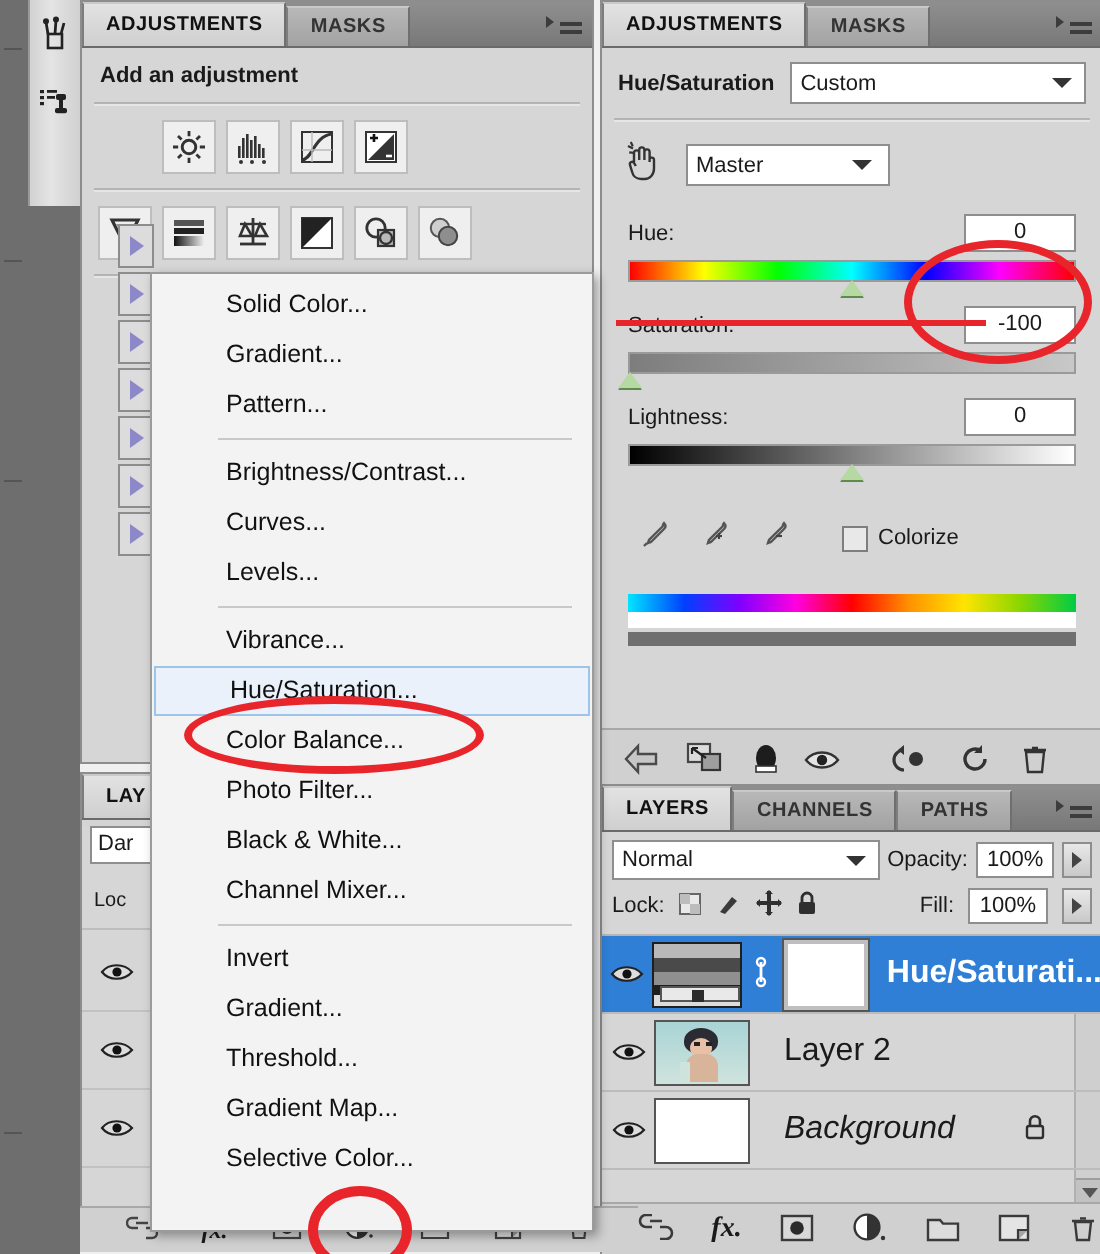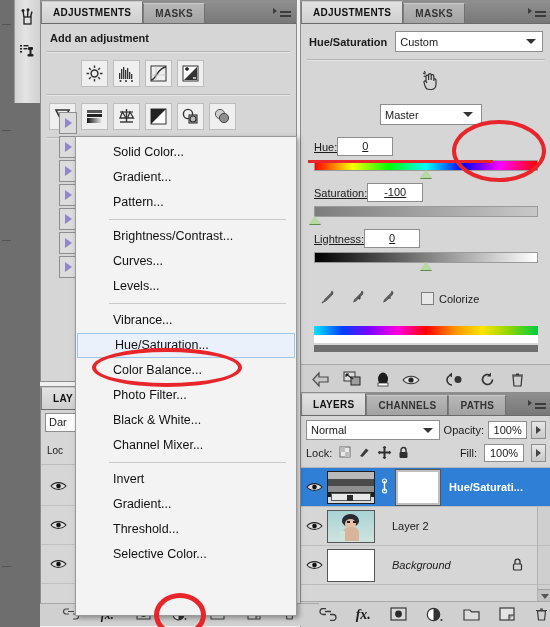--- a/index.html
+++ b/index.html
@@ -60,28 +60,28 @@
 
   
   #adj-right{left:300px;top:0;width:250px;height:392px;}
   #adj-right .body{background:#d6d6d6;height:369px;position:relative;}
   .hs-title-row{display:flex;align-items:center;padding:7px 8px 0 8px;gap:8px;}
   .hs-title{font-size:11px;font-weight:bold;}
   .select{flex:1;height:19px;background:#fff;border:1px solid #8e8e8e;
     display:flex;align-items:center;padding:0 4px;font-size:11px;position:relative;}
   .select .caret{position:absolute;right:6px;top:7px;width:0;height:0;
     border-left:5px solid transparent;border-right:5px solid transparent;border-top:5px solid #333;}
-  .master-row{display:flex;align-items:center;gap:10px;padding:9px 0 0 10px;flex-direction:column;}
+  .master-row{display:flex;align-items:center;gap:10px;padding:9px 0 0 10px;}
   .sel-small{width:92px;height:19px;background:#fff;border:1px solid #8e8e8e;
     display:flex;align-items:center;padding:0 4px;font-size:11px;position:relative;}
   .sel-small .caret{position:absolute;right:8px;top:7px;width:0;height:0;
     border-left:5px solid transparent;border-right:5px solid transparent;border-top:5px solid #333;}
 
   .slider-block{padding:8px 13px 0 13px;}
-  .slider-top{display:flex;justify-content:flex-start;align-items:center;text-decoration:underline;}
+  .slider-top{display:flex;justify-content:space-between;align-items:center;}
   .slider-label{font-size:11px;}
   .numbox{width:54px;height:17px;background:#fff;border:1px solid #8e8e8e;
     text-align:center;line-height:17px;font-size:11px;}
   .track{height:9px;margin-top:4px;position:relative;border:1px solid #9a9a9a;}
   .thumb{position:absolute;top:9px;width:0;height:0;
     border-left:6px solid transparent;border-right:6px solid transparent;
     border-bottom:8px solid #b6d9a3;filter:drop-shadow(0 1px 0 #5f8a4e);}
   .track-hue{background:linear-gradient(to right,#fe0000,#ffff00,#00ff00,#00ffff,#0000ff,#ff00ff,#fe0000);}
   .track-sat{background:linear-gradient(to right,#7d7d7d,#c8c8c8);}
   .track-lit{background:linear-gradient(to right,#000,#fff);}
@@ -127,21 +127,21 @@
     font-size:11px;line-height:16px;text-align:center;}
   .stepper{width:13px;height:16px;background:linear-gradient(to bottom,#e8e8e8,#c9c9c9);
     border:1px solid #8e8e8e;display:flex;align-items:center;justify-content:center;}
   .stepper b{width:0;height:0;border-top:4px solid transparent;border-bottom:4px solid transparent;border-left:5px solid #444;}
   .lock-row{display:flex;align-items:center;padding:4px 5px 0 5px;gap:7px;}
   .layer-row{height:38px;display:flex;align-items:center;border-bottom:1px solid #bcbcbc;position:relative;}
   .layer-row.active{background:#2f7fd6;}
   .layer-row .eye{width:26px;display:flex;justify-content:center;align-items:center;}
   .thumbbox{width:46px;height:31px;background:#fff;border:1px solid #555;margin-right:5px;}
   .maskbox{width:40px;height:31px;background:#fff;border:2px solid #bfbfbf;outline:1px solid #555;margin-left:7px;}
-  .layer-name{font-size:11px;margin-left:9px;}
+  .layer-name{font-size:16px;margin-left:9px;}
   .layer-row.active .layer-name{color:#fff;font-weight:bold;}
   .lay-foot{position:absolute;left:0;bottom:0;width:100%;height:26px;border-top:1px solid #a8a8a8;
     background:#d0d0d0;display:flex;align-items:center;justify-content:space-around;padding:0 8px;}
   .scroll-col{position:absolute;right:0;top:0;width:13px;height:186px;background:#cfcfcf;border-left:1px solid #b0b0b0;}
 
   
   .ellipse{position:absolute;border:4px solid #e8252a;border-radius:50%;z-index:60;pointer-events:none;}
   .redline{position:absolute;height:3px;background:#e8252a;z-index:59;}
 </style>
 </head>
@@ -518,20 +518,21 @@
     <div class="mi">Color Balance...</div>
     <div class="mi">Photo Filter...</div>
     <div class="mi">Black &amp; White...</div>
     <div class="mi">Channel Mixer...</div>
   </div>
   <div class="msep"></div>
   <div>
     <div class="mi">Invert</div>
     <div class="mi">Gradient...</div>
     <div class="mi">Threshold...</div>
+    <div class="mi">Gradient Map...</div>
     <div class="mi">Selective Color...</div>
   </div>
 </div>
 
 <div class="abs" style="left:40px;top:603px;width:255px;height:22px;background:#d0d0d0;border-top:1px solid #a8a8a8;
             display:flex;align-items:center;justify-content:space-around;padding:0 12px;z-index:30;">
   <span><svg width="16" height="12" viewBox="0 0 16 12">
         <path d="M6 6H3a2.5 2.5 0 0 1 0-5h3M10 6h3a2.5 2.5 0 0 1 0 5h-3M5 3.5h6" stroke="#444" stroke-width="1.2" fill="none"></path>
       </svg></span>
   <span style="font-style:italic;font-weight:bold;font-size:12px;font-family:'Liberation Serif',serif;">fx.</span>

